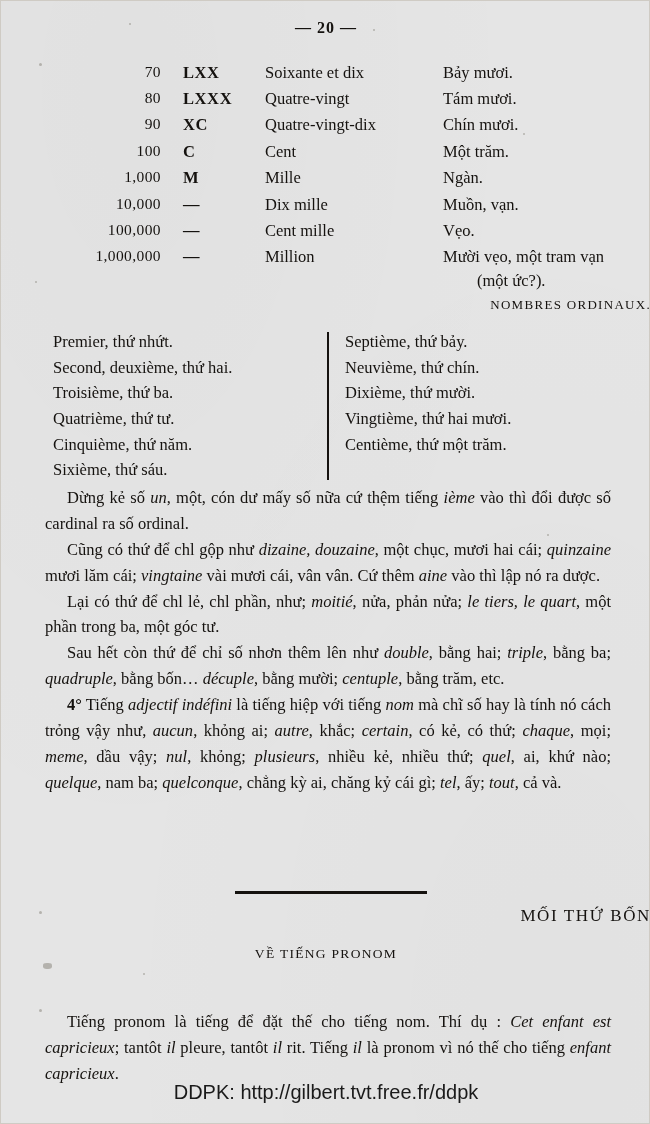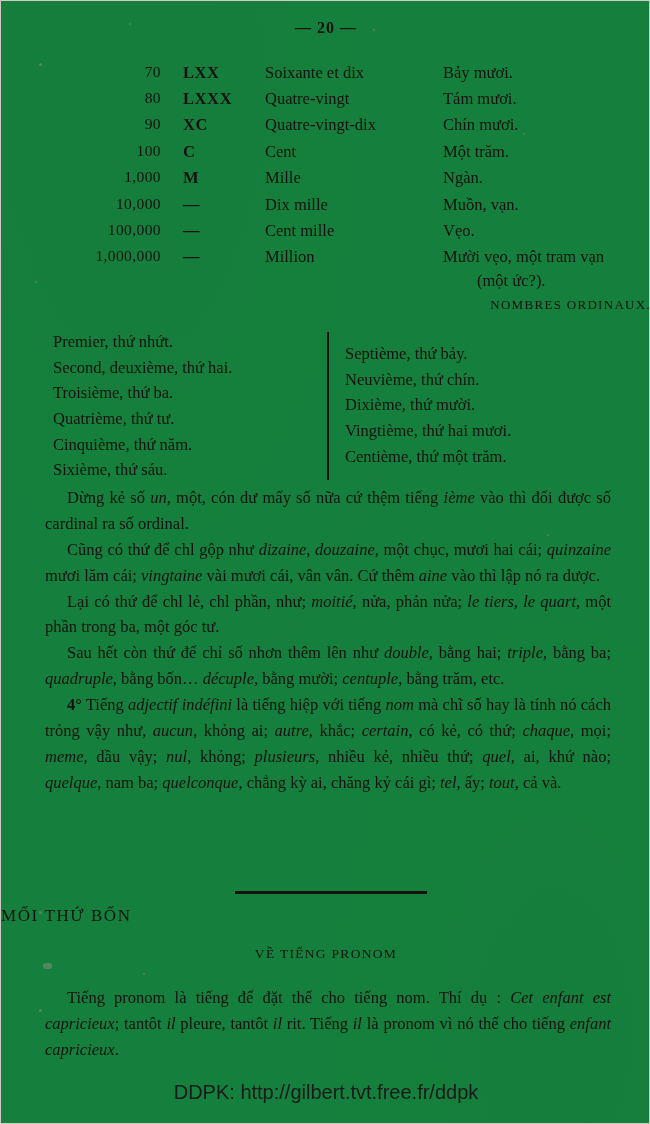--- a/index.html
+++ b/index.html
@@ -9,21 +9,21 @@
   }
   body {
     font-family: "Liberation Serif", "DejaVu Serif", serif;
     color: #15120f;
   }
   #page {
     position: relative;
     width: 650px;
     height: 1124px;
     overflow: hidden;
-    background: #15803d;
+    background: #e5e5e5;
     border: 1px solid #cfcbc4;
     box-sizing: border-box;
   }
   
   #page::before {
     content: "";
     position: absolute;
     inset: 0;
     background:
       radial-gradient(ellipse at 20% 8%, rgba(0,0,0,0.020), rgba(0,0,0,0) 55%),
@@ -103,21 +103,21 @@
     width: 560px;
     height: 152px;
   }
   .ord-col {
     position: absolute;
     top: 0;
     font-size: 16.5px;
     line-height: 1.555;
   }
   .ord-col.left  { left: 0px;   width: 268px; }
-  .ord-col.right { left: 292px; width: 268px; margin-top: 12px; }
+  .ord-col.right { left: 292px; width: 268px; }
   .ord-col div { white-space: nowrap; }
   .ord-divider {
     position: absolute;
     left: 274px;
     top: 3px;
     width: 2px;
     height: 148px;
     background: #15120f;
   }
 
@@ -152,38 +152,38 @@
     height: 3px;
     background: #15120f;
   }
 
   
   .chapter-title {
     position: absolute;
     top: 905px;
     left: 0;
     width: 650px;
-    text-align: left;
+    text-align: right;
     font-size: 17px;
     letter-spacing: 1.6px;
   }
   .chapter-sub {
     position: absolute;
     top: 945px;
     left: 0;
     width: 650px;
     text-align: center;
     font-size: 13.5px;
     letter-spacing: 1.3px;
   }
 
   
   .closing-text {
     position: absolute;
-    top: 984px;
+    top: 1008px;
     left: 44px;
     width: 566px;
     font-size: 16.5px;
     line-height: 1.57;
     text-align: justify;
   }
   .closing-text p {
     margin: 0;
     text-indent: 22px;
   }

